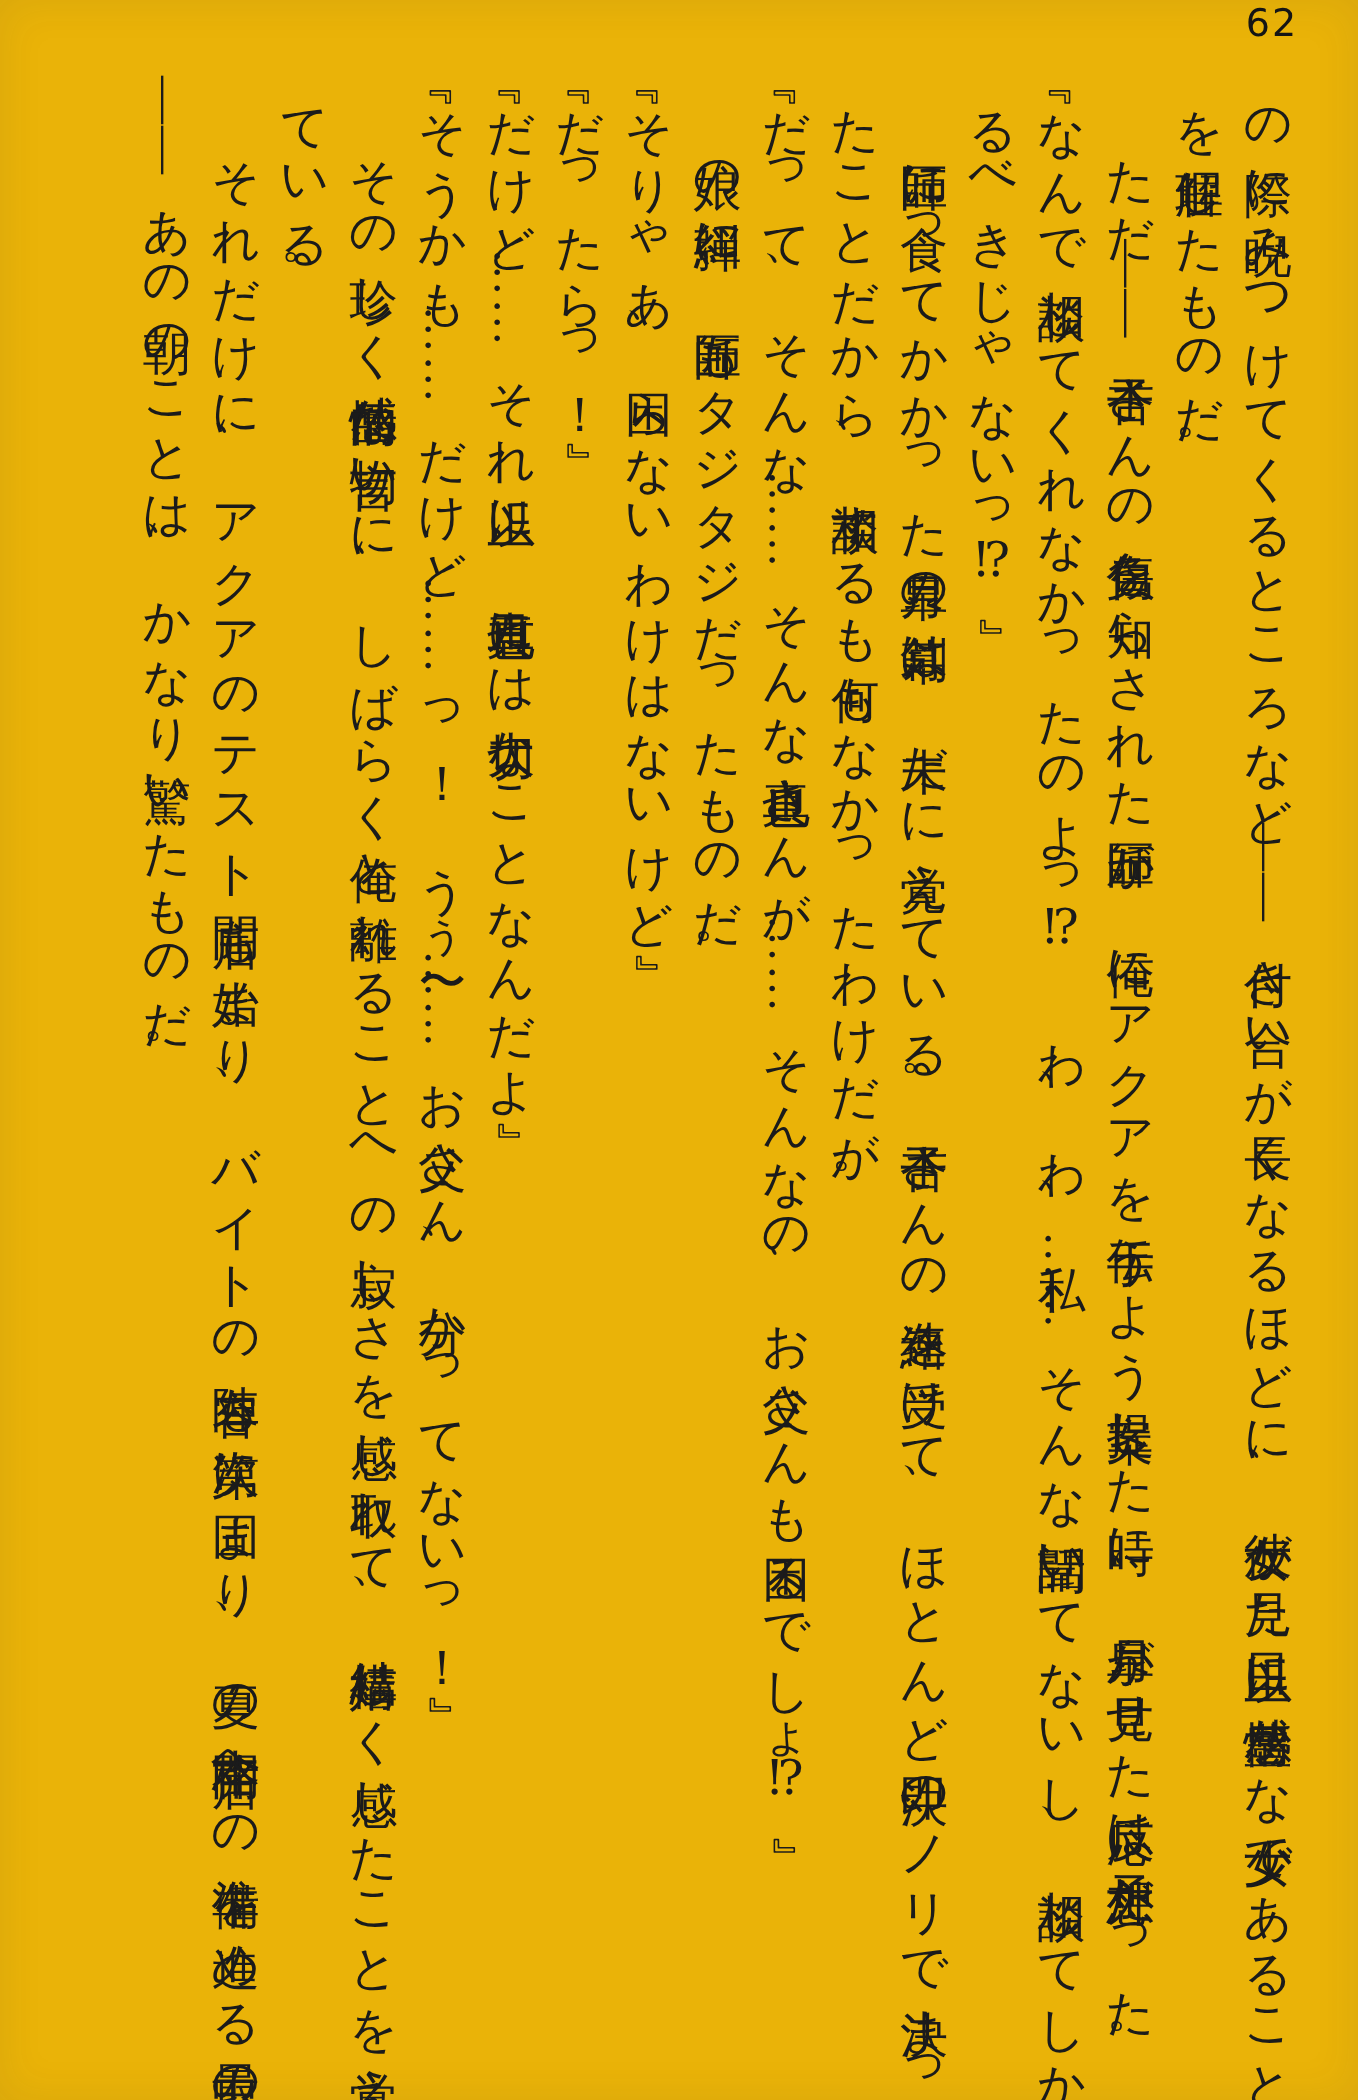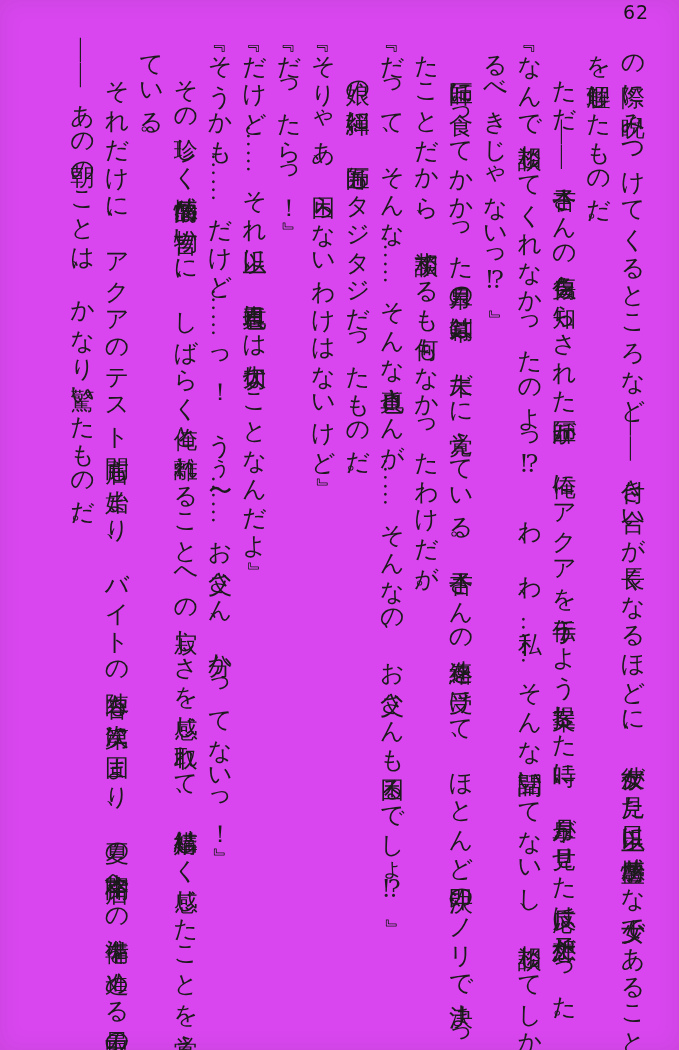--- a/index.html
+++ b/index.html
@@ -9,21 +9,21 @@
   body {
     width: 679px;
     height: 1050px;
     background: #f4f4f2;
     overflow: hidden;
   }
   .page {
     position: relative;
     width: 679px;
     height: 1050px;
-    background: #d946ef;
+    background: #eab308;
     box-shadow: inset 0 0 22px rgba(60,60,55,0.10);
     font-family: "Liberation Serif", "DejaVu Serif", serif;
   }
   .page-number {
     position: absolute;
     top: 0px;
     left: 621px;
     width: 30px;
     text-align: center;
     font-family: "DejaVu Sans", "Liberation Sans", sans-serif;

